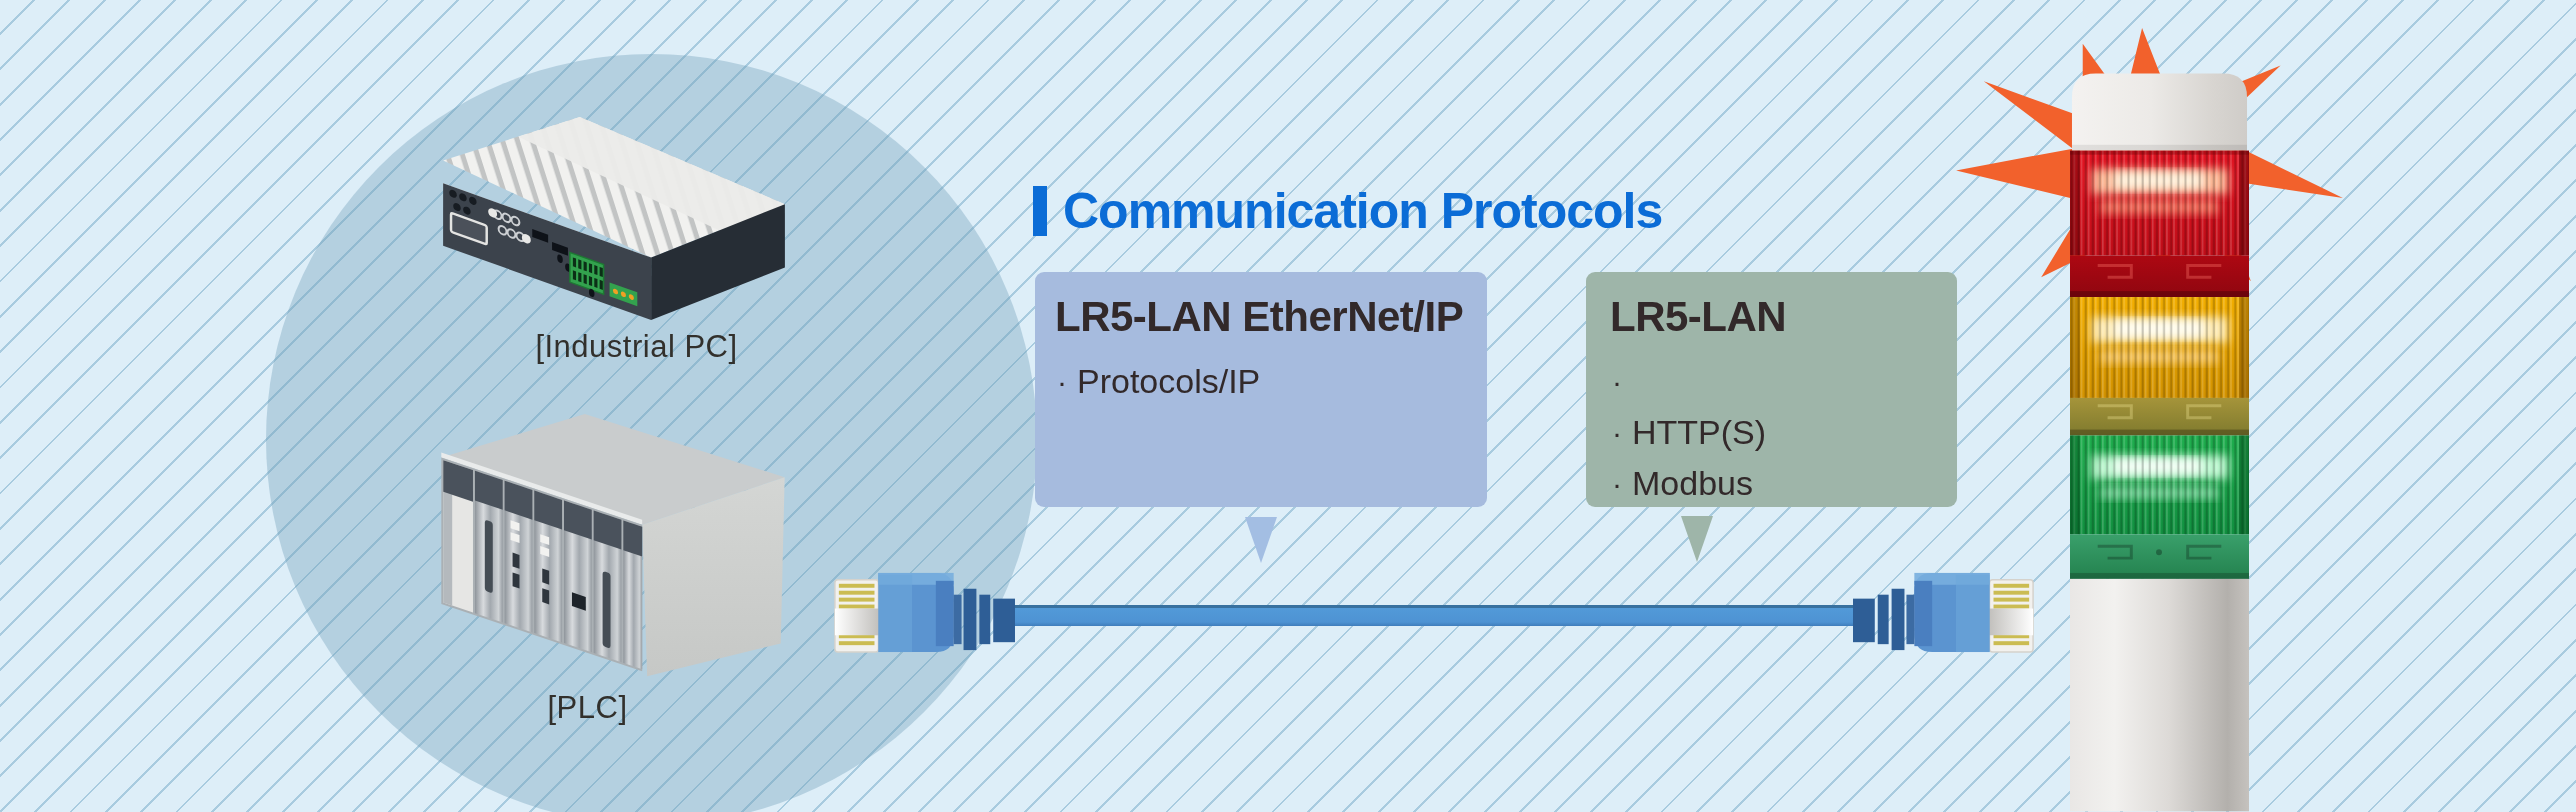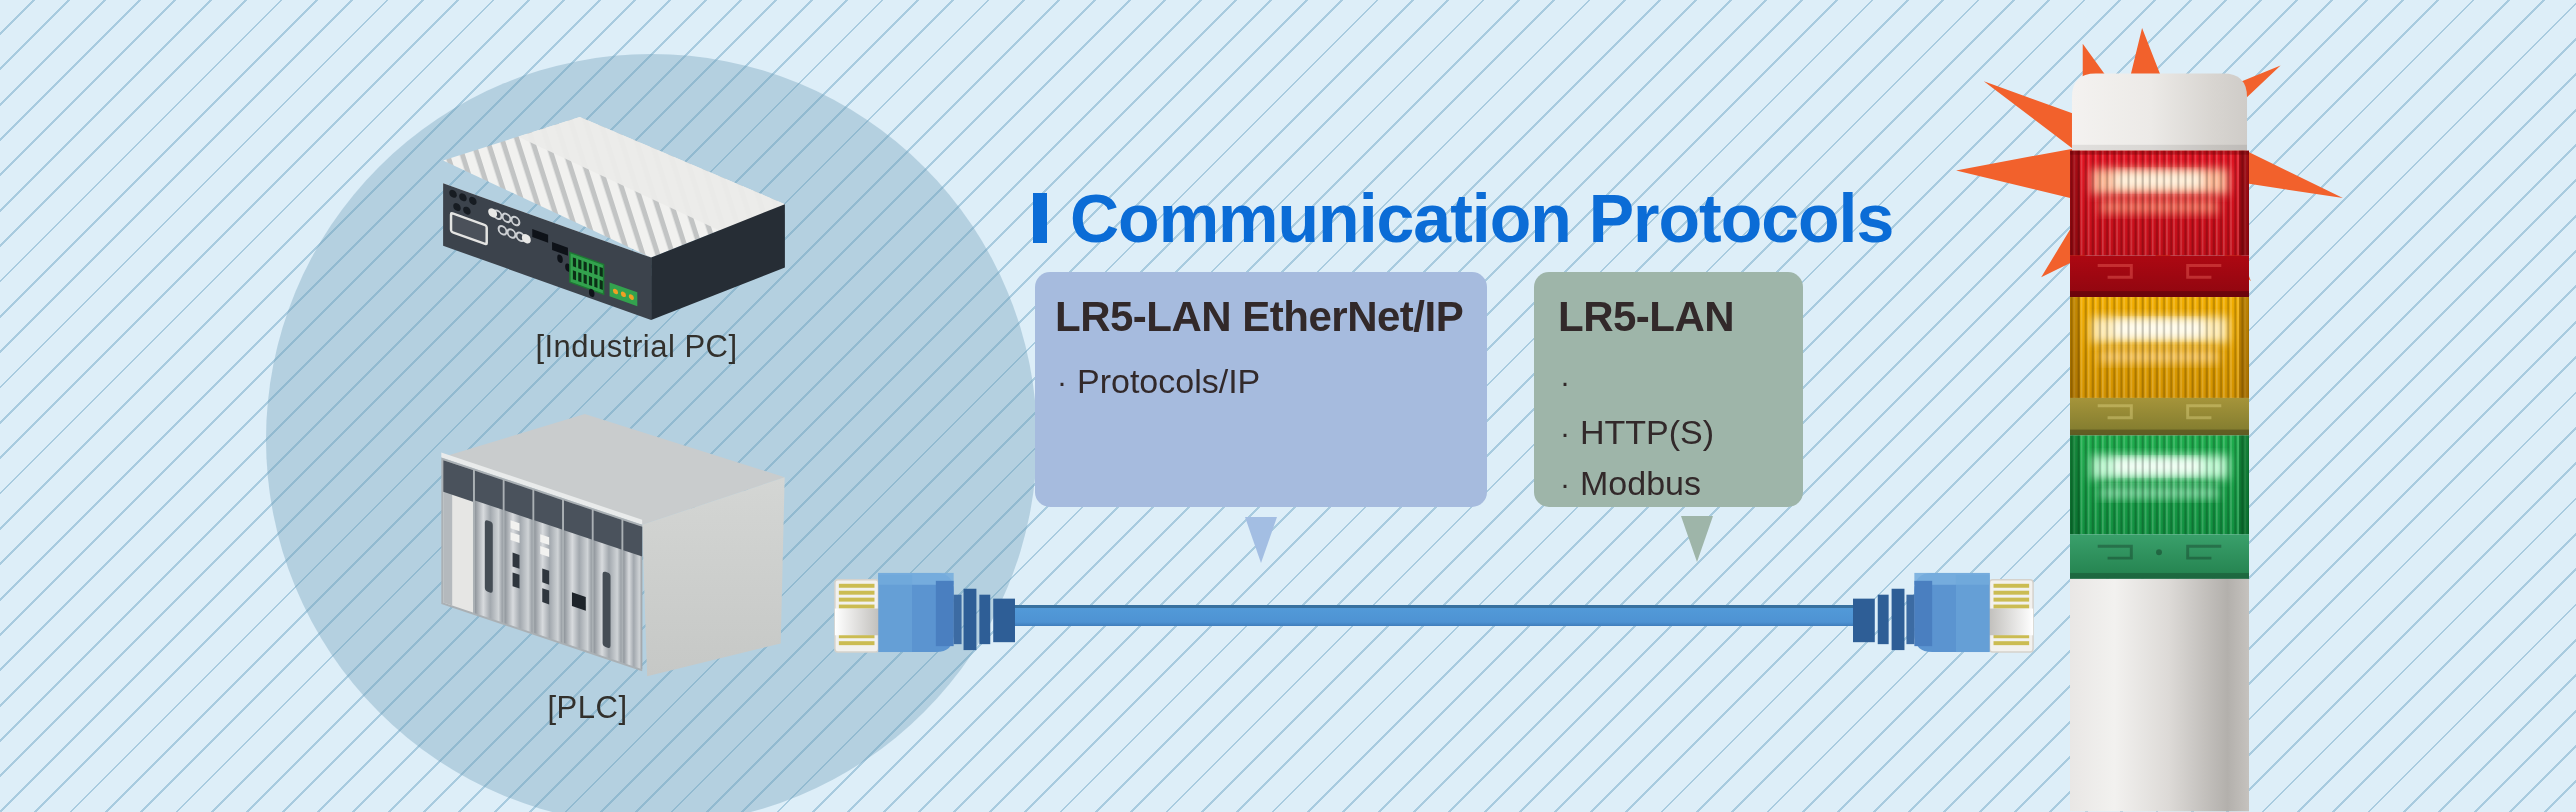--- a/index.html
+++ b/index.html
@@ -32,38 +32,38 @@
   .connector{z-index:5;}
   .connector.flip{transform:scaleX(-1);}
   .burst{z-index:3;}
   .tower{z-index:5;}
   
   .heading{
     left:1033px;top:184px;z-index:6;display:flex;align-items:center;
   }
   .heading .bar{width:14px;height:50px;margin-right:15px;}
   .heading h1{
-    margin:8px;font-size:68px;line-height:52px;font-weight:700;letter-spacing:-1px;
+    margin:1px;font-size:50px;line-height:52px;font-weight:700;letter-spacing:-1px;
   }
   
   .pbox{
-    z-index:6;border-radius:15px;box-sizing:border-box;
+    z-index:6;border-radius:9px;box-sizing:border-box;
     padding:22px 20px 0 20px;color:#32292a;
   }
   .pbox h2{
     margin:0;font-size:42px;line-height:46px;font-weight:700;letter-spacing:-0.5px;color:#32292a;
   }
   .pbox ul{list-style:none;margin:16px 0 0 2px;padding:0;}
   .pbox li{
     display:flex;align-items:center;font-size:34px;line-height:51px;
     font-weight:400;color:#32292a;
   }
   .pbox li .dot{font-size:30px;margin-right:10px;}
   .box1{left:1035px;top:272px;width:452px;height:235px;}
-  .box2{left:1534px;top:272px;width:269px;height:235px;padding-left:24px;}
+  .box2{left:1586px;top:272px;width:371px;height:235px;padding-left:24px;}
   .pointer{
     z-index:6;width:32px;height:46px;
     clip-path:polygon(0 0,100% 0,50% 100%);
   }
   .ptr1{left:1245px;top:517px;}
   .ptr2{left:1681px;top:516px;}
 </style>
 </head>
 <body>
 

